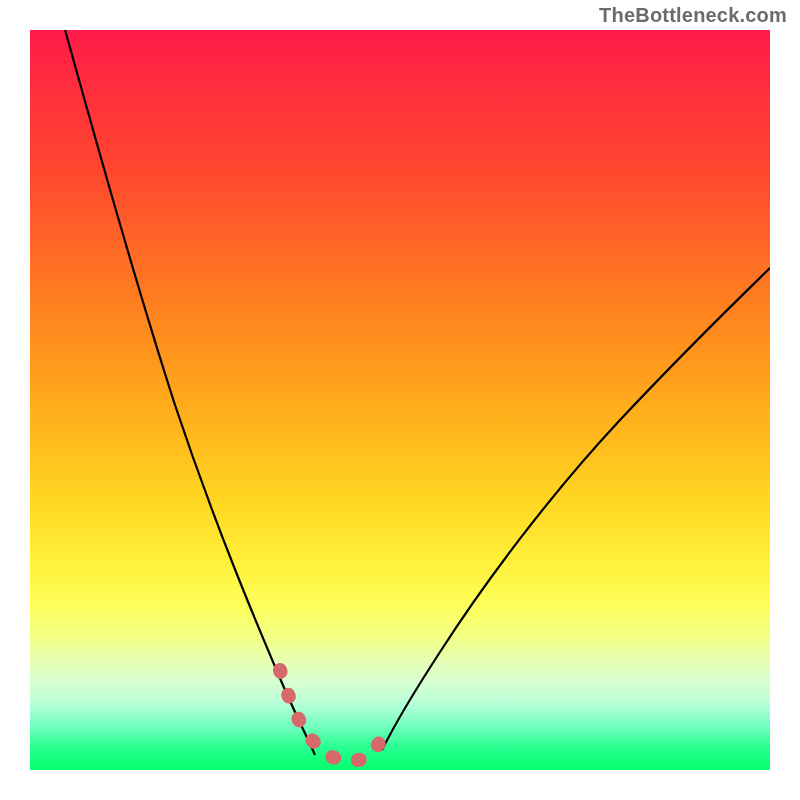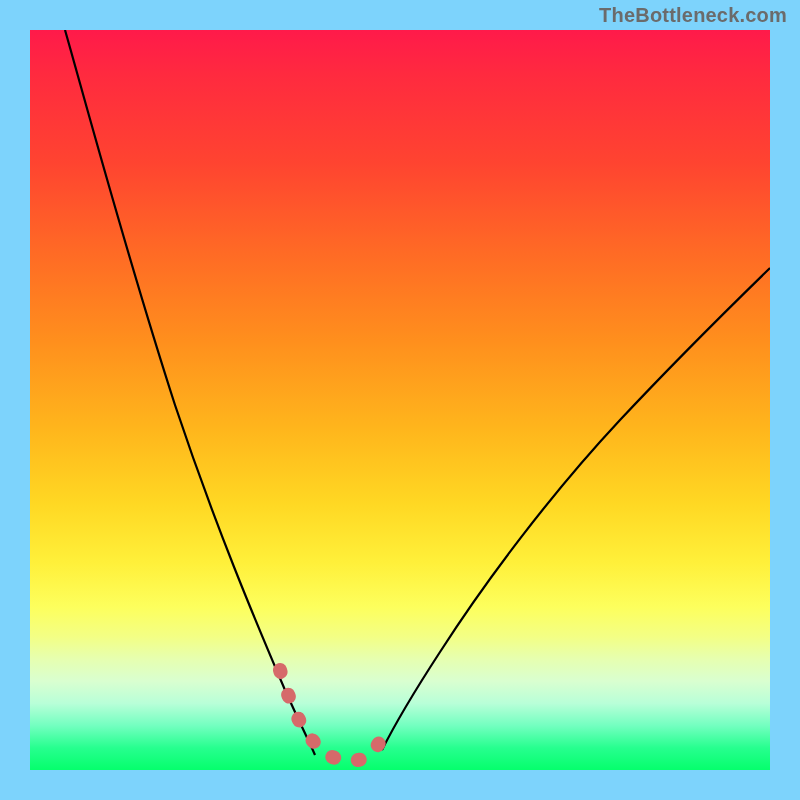--- a/index.html
+++ b/index.html
@@ -8,21 +8,21 @@
     width: 800px;
     height: 800px;
     background: #000;
     overflow: hidden;
     font-family: Arial, Helvetica, sans-serif;
   }
   .frame {
     position: absolute;
     left: 0; top: 0;
     width: 800px; height: 800px;
-    background: #7dd3fc;
+    background: #ffffff;
   }
   .plot-area {
     position: absolute;
     left: 30px;
     top: 30px;
     width: 740px;
     height: 740px;
     overflow: hidden;
   }
   .gradient-bg {

